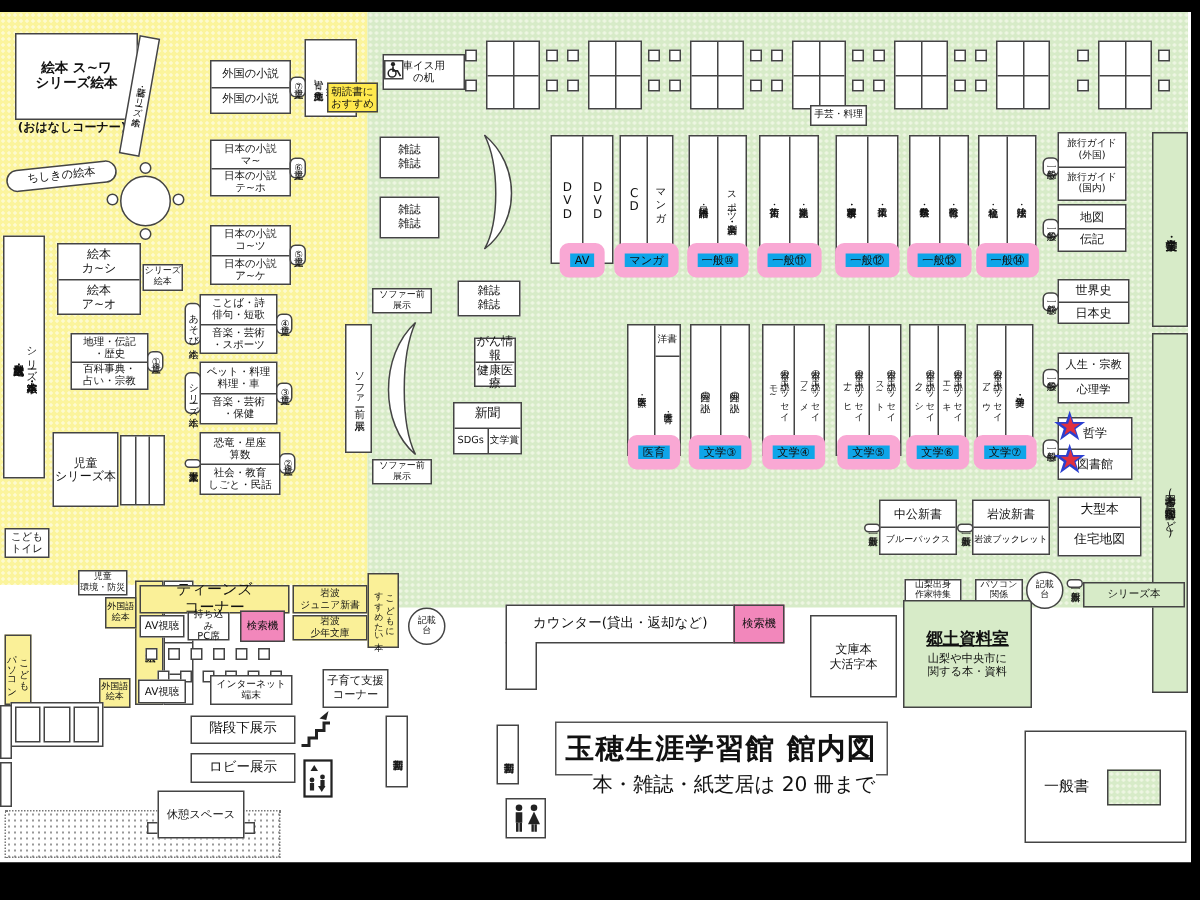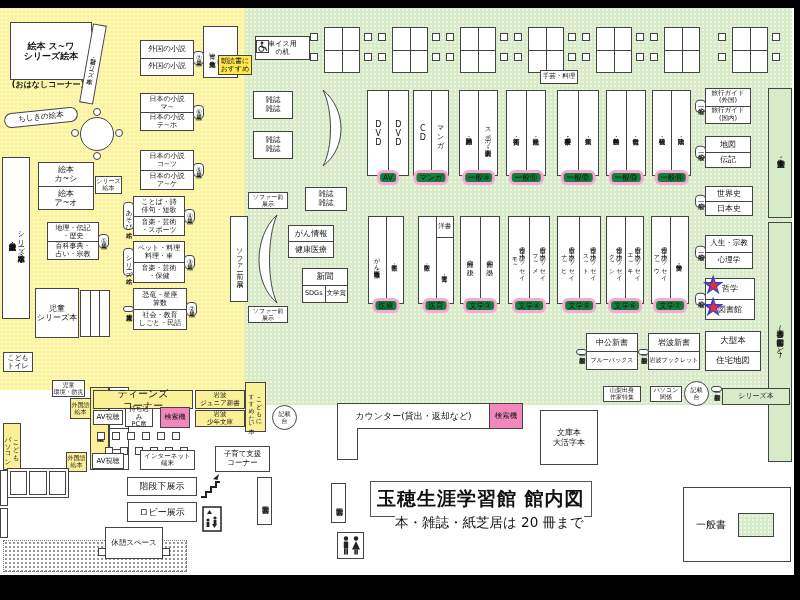--- a/index.html
+++ b/index.html
@@ -17,21 +17,21 @@
   .pk{background:#f287bb}
   .hl{background:#ffe94d}
   .nb{position:absolute;white-space:pre-line;text-align:center;font-size:8px;line-height:1.15}
   .vt{writing-mode:vertical-rl;text-orientation:upright;line-height:1.25}
   .rows{flex-direction:column;padding:0}
   .rows>div{flex:1 1 0;width:100%;display:flex;align-items:center;justify-content:center;white-space:pre-line;box-sizing:border-box}
   .rows>div+div{border-top:1px solid #444}
   .cols{flex-direction:row;padding:0}
   .cols>div{flex:1 1 0;height:100%;display:flex;align-items:center;justify-content:center;box-sizing:border-box}
   .cols>div+div{border-left:1px solid #444}
-  .tag{position:absolute;left:50%;bottom:-10px;transform:translateX(-50%);background:#15803d;border:3px solid #f9a8d4;
+  .tag{position:absolute;left:50%;bottom:-10px;transform:translateX(-50%);background:#0ea5e9;border:7px solid #f9a8d4;
        border-radius:6px;padding:0 3px;font-size:7.5px;line-height:1.25;white-space:nowrap;z-index:4}
   .rtag{position:absolute;right:-11px;top:50%;transform:translateY(-50%);background:#fff;border:1px solid #444;
         border-radius:4px;font-size:6.5px;line-height:1.1;padding:2px 1px;writing-mode:vertical-rl;
         text-orientation:upright;z-index:4;white-space:nowrap}
   .ltag{position:absolute;left:-11px;top:50%;transform:translateY(-50%);background:#fff;border:1px solid #444;
         border-radius:4px;font-size:6.5px;line-height:1.1;padding:2px 1px;writing-mode:vertical-rl;
         text-orientation:upright;z-index:4;white-space:nowrap}
   .ch{position:absolute;width:8px;height:8px;background:#fff;border:1px solid #444;box-sizing:border-box}
   .circle{border-radius:50%}
   .tbl{position:absolute;top:27px;width:36px;height:46px;background:#fff;border:1px solid #444;box-sizing:border-box}
@@ -177,21 +177,21 @@
   <div class="ch" style="left:135px;top:447px"></div>
   <div class="ch" style="left:150px;top:447px"></div>
   <div class="ch" style="left:165px;top:447px"></div>
   <div class="ch" style="left:180px;top:447px"></div>
 
   <div class="b yb" style="left:66px;top:452px;width:21px;height:20px;font-size:6px">外国語
 絵本</div>
   <div class="b" style="left:92px;top:453px;width:32px;height:16px;font-size:7px">AV視聴</div>
   <div class="b" style="left:140px;top:450px;width:55px;height:20px;font-size:6.5px">インターネット
 端末</div>
-  <div class="b" style="left:215px;top:446px;width:55px;height:26px;font-size:7.5px">子育て支援
+  <div class="b" style="left:215px;top:446px;width:44px;height:26px;font-size:7.5px">子育て支援
 コーナー</div>
 
   <div class="b" style="left:255px;top:36px;width:55px;height:24px;font-size:7px">車イス用
 の机</div>
   <div class="b" style="left:256px;top:40px;width:13px;height:13px;z-index:3">
     <svg width="11" height="11" viewBox="0 0 11 11">
         <circle cx="5" cy="1.8" r="1.4" fill="#222"></circle>
         <path d="M5 3.2 v3 h3 l2 3.6" stroke="#222" stroke-width="1.1" fill="none"></path>
         <circle cx="4.4" cy="7.8" r="2.6" fill="none" stroke="#222" stroke-width="1"></circle>
       </svg>
@@ -267,21 +267,21 @@
   </svg>
 
   <div class="b" style="left:248px;top:192px;width:40px;height:17px;font-size:6px">ソファー前
 展示</div>
   <div class="b" style="left:230px;top:216px;width:18px;height:86px;font-size:7px"><span class="vt">ソファー前 展示</span></div>
   <div class="b" style="left:248px;top:306px;width:40px;height:17px;font-size:6px">ソファー前
 展示</div>
 
   <div class="b rows" style="left:305px;top:187px;width:42px;height:24px;font-size:7.5px"><div>雑誌
 雑誌</div></div>
-  <div class="b rows" style="left:288px;top:225px;width:46px;height:33px;font-size:8px">
+  <div class="b rows" style="left:316px;top:225px;width:28px;height:33px;font-size:8px">
     <div>がん情報</div><div>健康医療</div>
   </div>
   <div class="b rows" style="left:302px;top:268px;width:46px;height:35px">
     <div style="font-size:8.5px">新聞</div>
     <div style="padding:0;display:flex">
       <div style="flex:1;display:flex;align-items:center;justify-content:center;font-size:6.5px;height:100%">SDGs</div>
       <div style="flex:1;display:flex;align-items:center;justify-content:center;font-size:6.5px;height:100%;border-left:1px solid #444">文学賞</div>
     </div>
   </div>
 
@@ -314,25 +314,20 @@
     <div><span class="vt" style="font-size:6.5px">手芸・料理・家事</span></div>
     <div><span class="vt" style="font-size:6.5px">技術・工業</span></div>
     <span class="tag">一般⑫</span>
   </div>
   <div class="b cols" style="left:652px;top:90px;width:39px;height:86px">
     <div><span class="vt" style="font-size:6.5px">税金・福祉</span></div>
     <div><span class="vt" style="font-size:6.5px">政治・法律</span></div>
     <span class="tag">一般⑭</span>
   </div>
 
-  <div class="b cols" style="left:368px;top:216px;width:36px;height:88px">
-    <div><span class="vt" style="font-size:6px">がん情報・医療・医学</span></div>
-    <div><span class="vt" style="font-size:6px">医療・医学</span></div>
-    <span class="tag">医療</span>
-  </div>
   <div class="b cols" style="left:460px;top:216px;width:40px;height:88px">
     <div><span class="vt" style="font-size:6.5px">外国の小説</span></div>
     <div><span class="vt" style="font-size:6.5px">外国の小説</span></div>
     <span class="tag">文学③</span>
   </div>
   <div class="b" style="left:418px;top:216px;width:36px;height:88px;padding:0">
     <div style="flex:1;height:100%;display:flex;align-items:center;justify-content:center"><span class="vt" style="font-size:6px">医療・医学</span></div>
     <div style="flex:1;height:100%;display:flex;flex-direction:column;border-left:1px solid #444;box-sizing:border-box">
       <div style="height:20px;border-bottom:1px solid #444;display:flex;align-items:center;justify-content:center;font-size:6.5px">洋書</div>
       <div style="flex:1;display:flex;align-items:center;justify-content:center"><span class="vt" style="font-size:6px">育児・医学</span></div>
@@ -360,21 +355,21 @@
 エ~キ</span></div>
     <span class="tag">文学⑥</span>
   </div>
   <div class="b cols" style="left:651px;top:216px;width:38px;height:88px">
     <div><span class="vt" style="font-size:6px">日本の小説・エッセイ
 ア~ウ</span></div>
     <div><span class="vt" style="font-size:6px">文学・俳句・詩</span></div>
     <span class="tag">文学⑦</span>
   </div>
 
-  <div class="b rows" style="left:705px;top:88px;width:46px;height:36px;font-size:6.5px">
+  <div class="b rows" style="left:705px;top:88px;width:46px;height:46px;font-size:6.5px">
     <div>旅行ガイド
 (外国)</div><div>旅行ガイド
 (国内)</div>
     <span class="ltag">一般⑮</span>
   </div>
   <div class="b rows" style="left:705px;top:136px;width:46px;height:32px;font-size:8px">
     <div>地図</div><div>伝記</div>
     <span class="ltag">一般⑯</span>
   </div>
   <div class="b rows" style="left:705px;top:186px;width:48px;height:30px;font-size:8px">
@@ -419,20 +414,25 @@
 作家特集</div>
   <div class="b" style="left:650px;top:386px;width:32px;height:16px;font-size:6px">パソコン
 関係</div>
   <div class="b circle" style="left:684px;top:381px;width:25px;height:25px;font-size:6px;z-index:3">記載
 台</div>
   <div class="b gb" style="left:722px;top:388px;width:68px;height:17px;font-size:7px">シリーズ本</div>
   <span class="ltag" style="left:711px;top:386px;transform:none">一般新書</span>
 
   <div class="b" style="left:540px;top:410px;width:58px;height:55px;font-size:8px">文庫本
 大活字本</div>
+  <div class="b gb" style="left:602px;top:400px;width:86px;height:72px;flex-direction:column">
+    <span class="kyodo-title">郷土資料室</span>
+    <span class="kyodo-body" style="white-space:pre-line">山梨や中央市に
+関する本・資料</span>
+  </div>
 
   <div class="b" style="left:337px;top:403px;width:153px;height:26px;font-size:9px">カウンター(貸出・返却など)</div>
   <div class="b pk" style="left:489px;top:403px;width:34px;height:26px;font-size:7.5px">検索機</div>
   <div class="b" style="left:337px;top:428px;width:21px;height:32px;border-top:none"></div>
   <div class="b circle" style="left:272px;top:405px;width:25px;height:25px;font-size:6px">記載
 台</div>
 
   <div class="b cols bench" style="left:7px;top:468px;width:62px;height:30px"><i></i><i></i><i></i></div>
   <div class="b" style="left:0;top:470px;width:8px;height:36px"></div>
   <div class="b" style="left:0;top:508px;width:8px;height:30px"></div>

